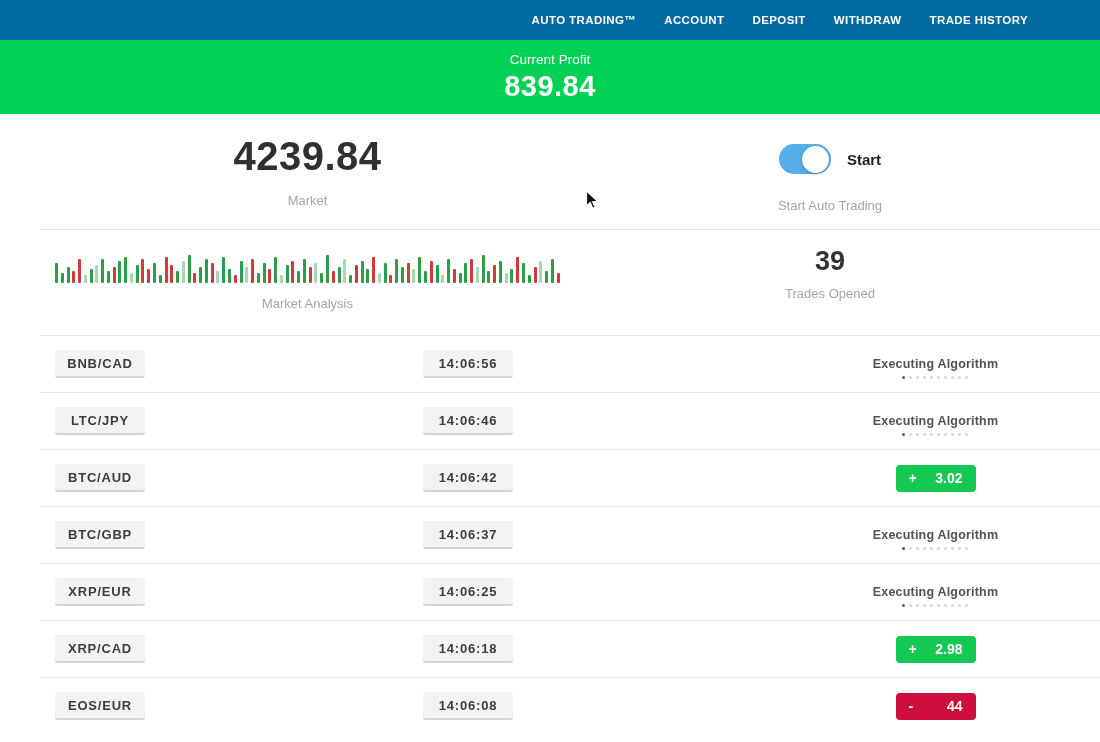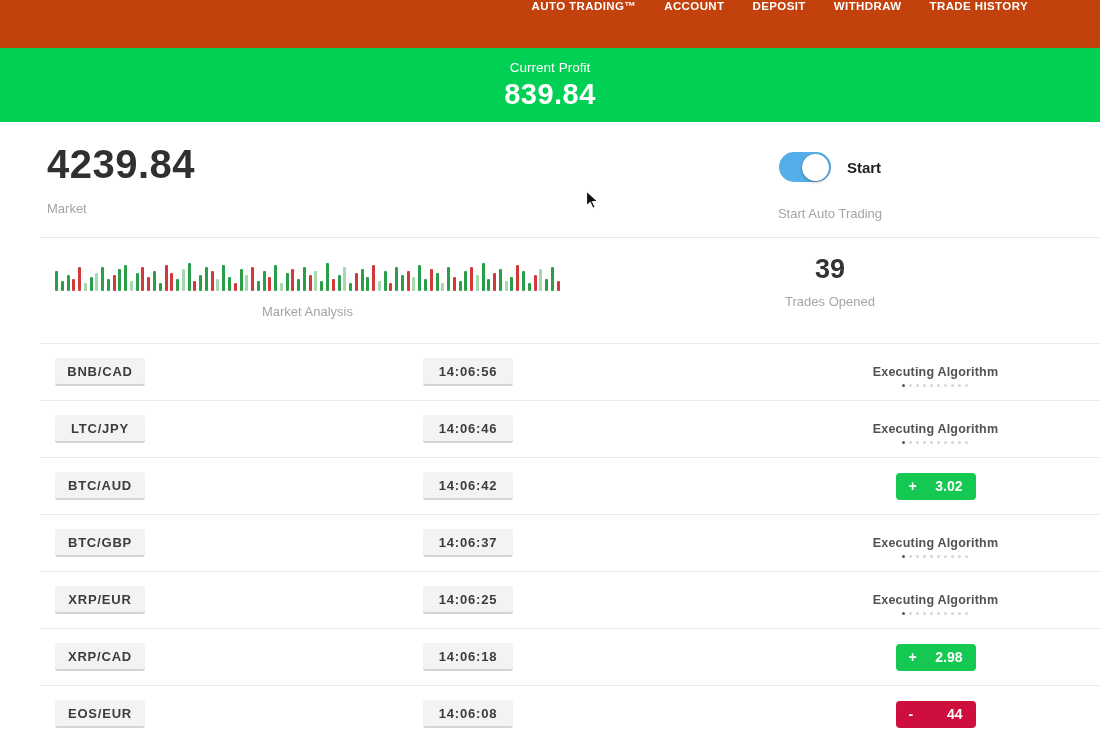--- a/index.html
+++ b/index.html
@@ -5,40 +5,40 @@
   * { box-sizing: border-box; }
   html,body { margin:0; padding:0; }
   body {
     width:1100px; height:742px; overflow:hidden; position:relative;
     background:#ffffff;
     font-family:"Liberation Sans","DejaVu Sans",sans-serif;
   }
 
   
   .navbar {
-    height:48px; background:#c2410c;
-    display:flex; align-items:flex-start; justify-content:flex-end;
+    height:40px; background:#0369a1;
+    display:flex; align-items:center; justify-content:flex-end;
     padding-right:72px; gap:28px;
   }
   .nav-item {
     color:#ffffff; font-weight:bold; font-size:11.5px; letter-spacing:.4px;
     text-decoration:none; cursor:pointer; white-space:nowrap;
   }
 
   
   .banner {
     height:74px; background:#00d053; color:#ffffff; text-align:center;
     display:flex; flex-direction:column; align-items:center; justify-content:center; gap:3px;
   }
   .banner-label { font-size:13.5px; }
   .banner-value { font-size:29px; font-weight:bold; letter-spacing:.5px; }
 
   
   .stats { display:grid; grid-template-columns:615px 1fr; height:115px; }
-  .stat-left  { display:flex; flex-direction:column; padding-top:20px;padding-left:47px; }
+  .stat-left  { display:flex; flex-direction:column; align-items:center; padding-top:20px; }
   .stat-right { display:flex; flex-direction:column; align-items:center; padding-top:30px; padding-right:55px; }
   .balance-value { font-size:40px; font-weight:bold; color:#303030; letter-spacing:.5px; }
   .caption { font-size:13px; color:#a5a5a5; }
   .balance-caption { margin-top:14px; }
   .toggle-row { display:flex; align-items:center; gap:16px;justify-content:center; }
   .toggle { width:52px; height:30px; border-radius:15px; background:#55aee9; position:relative; cursor:pointer; }
   .knob {
     position:absolute; right:2px; top:1.5px; width:27px; height:27px; border-radius:50%;
     background:#ffffff; box-shadow:0 1px 3px rgba(0,0,0,.35);
   }

